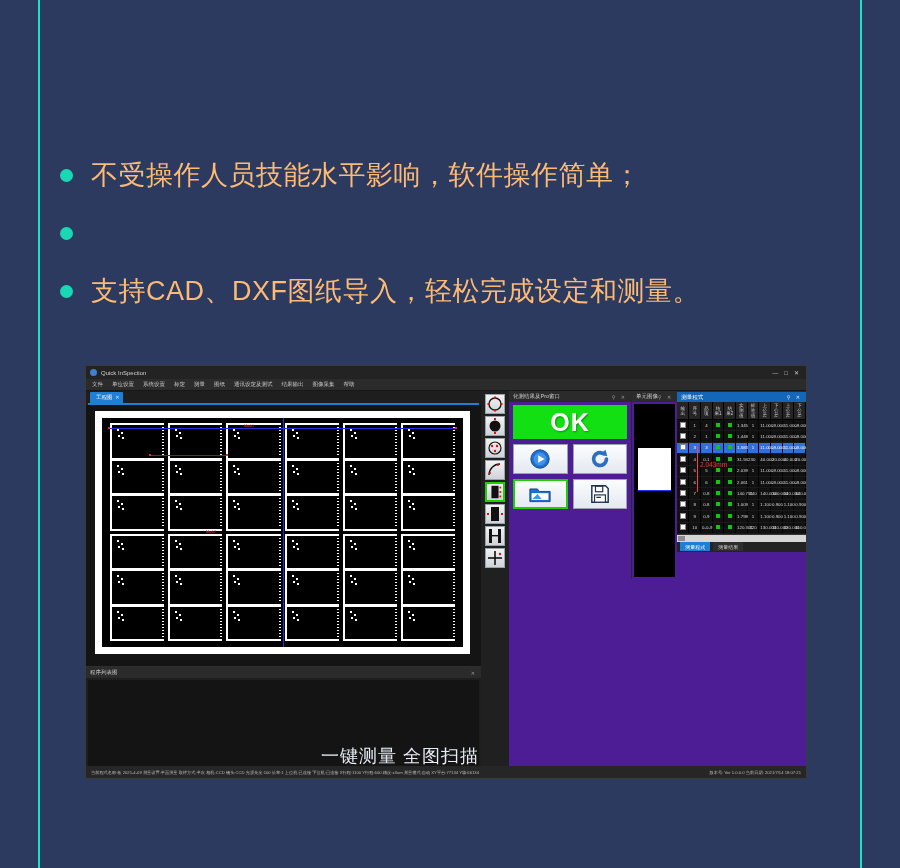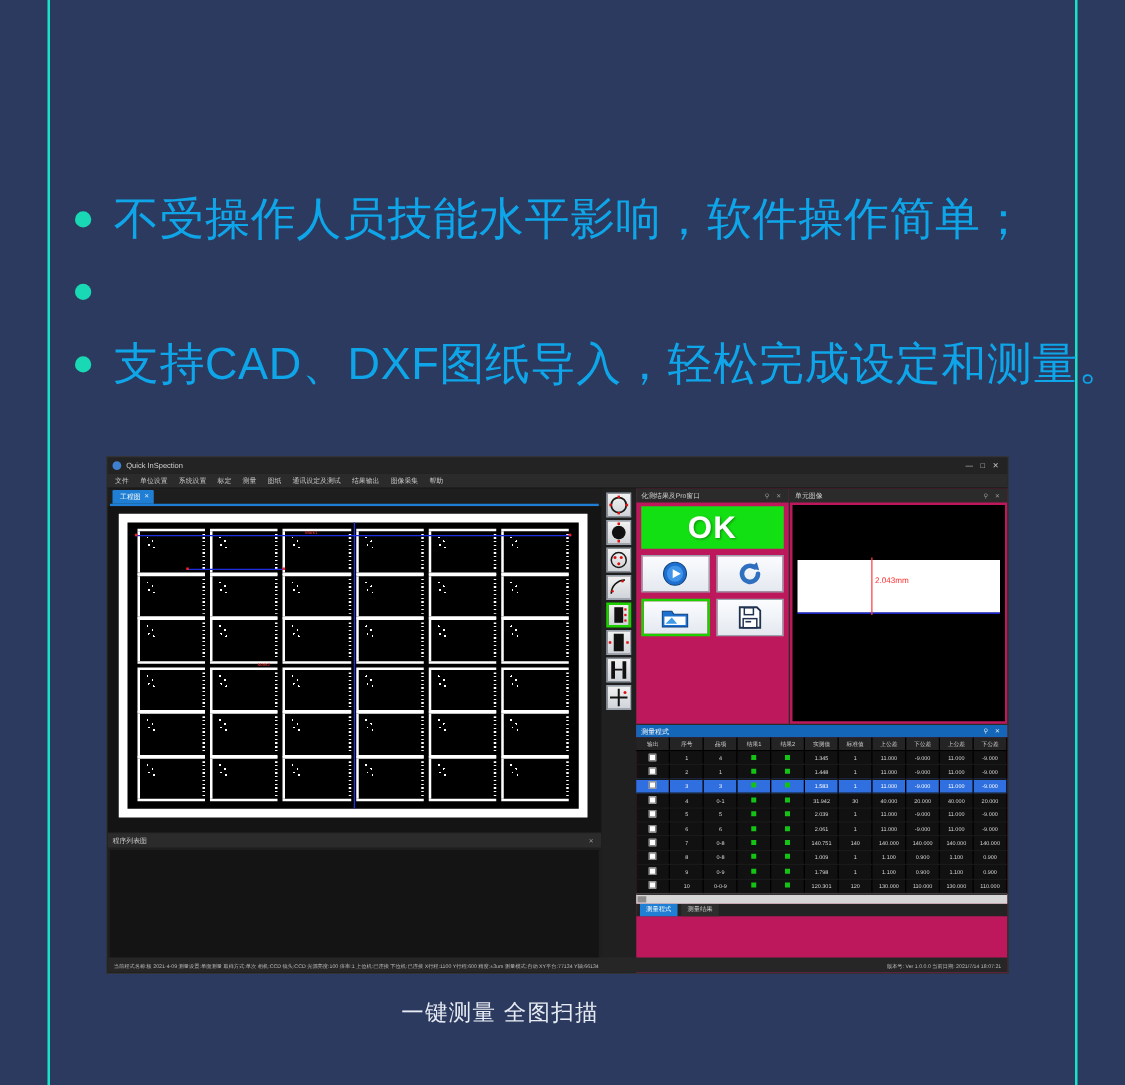--- a/index.html
+++ b/index.html
@@ -21,21 +21,21 @@
   .rule.right{background:linear-gradient(270deg,rgba(190,200,215,0) 0%,#aab3c4 45%,#d2d8e2 100%);}
   .title{
     color:#1fe0bd;font-size:33px;font-weight:bold;letter-spacing:2px;
     text-shadow:0 2px 5px rgba(0,0,0,.45);white-space:nowrap;
   }
 
   
   .bullets{position:absolute;top:146px;left:60px;width:790px;}
   .bullet-row{display:flex;align-items:center;height:58px;}
   .dot{width:13px;height:13px;border-radius:50%;background:#19d9b4;margin-right:18px;flex:0 0 auto;}
-  .bullet-text{color:#0ea5e9;font-size:36px;letter-spacing:.5px;white-space:nowrap;text-align:right;}
+  .bullet-text{color:#fdba74;font-size:27px;letter-spacing:.5px;white-space:nowrap;text-align:right;}
 
   
   .app{position:absolute;left:85px;top:365px;width:720px;height:412px;background:#1b1b1b;border:1px solid #3a3a3a;overflow:hidden;}
   .titlebar{height:13px;background:#232323;display:flex;align-items:center;padding:0 4px;}
   .tb-logo{width:7px;height:7px;border-radius:50%;background:#3f7fd0;margin-right:4px;}
   .tb-title{color:#cfcfcf;font-size:6px;}
   .tb-btns{margin-left:auto;display:flex;gap:6px;padding-right:3px;}
   .tb-btn{color:#c9c9c9;font-size:6px;line-height:6px;}
   .menubar{height:11px;background:#2b2b2b;display:flex;align-items:center;gap:9px;padding:0 6px;border-bottom:1px solid #171717;}
   .menu-item{color:#c7c7c7;font-size:5.5px;white-space:nowrap;}
@@ -68,21 +68,21 @@
   .bottom-left{height:112px;background:#1e1e1e;border-top:1px solid #2e2e2e;display:flex;flex-direction:column;}
   .panel-head{height:11px;background:#2b2b2b;display:flex;align-items:center;padding:0 4px;}
   .panel-head .ttl{color:#cfcfcf;font-size:5.5px;}
   .panel-head .acts{margin-left:auto;color:#9a9a9a;font-size:5px;letter-spacing:2px;}
   .panel-body{flex:1;background:#141414;margin:2px;}
 
   .toolcol{width:28px;background:#202020;display:flex;flex-direction:column;align-items:center;padding-top:3px;gap:2px;}
   .tool{width:20px;height:20px;background:linear-gradient(180deg,#f2f2f2,#cfd3d8);border:1px solid #9aa3ad;position:relative;box-sizing:border-box;}
   .tool.sel{border:2px solid #1fd000;}
 
-  .right-col{flex:1;display:flex;flex-direction:column;background:#be185d;}
+  .right-col{flex:1;display:flex;background:#4c1d95;}
   .right-top{display:flex;height:188px;}
   .result-panel{width:122px;display:flex;flex-direction:column;border-right:1px solid #2a2a2a;}
   .ok-banner{margin:3px 4px 0 4px;height:34px;background:#13e013;display:flex;align-items:center;justify-content:center;}
   .ok-text{color:#fff;font-size:25px;font-weight:bold;letter-spacing:1px;text-shadow:1px 1px 2px rgba(0,0,0,.35);}
   .btn-grid{display:grid;grid-template-columns:1fr 1fr;gap:5px;padding:5px 4px;}
   .sqbtn{height:30px;background:linear-gradient(180deg,#fbfcfe,#e4e9f0);border:1px solid #9aa3ad;display:flex;align-items:center;justify-content:center;box-sizing:border-box;}
   .sqbtn.sel{border:2px solid #1fd000;}
   .img-panel{flex:1;display:flex;flex-direction:column;}
   .img-black{flex:1;margin:2px;background:#000;position:relative;}
   .img-white{position:absolute;left:4px;right:4px;top:44px;height:42px;background:#fff;}
@@ -103,21 +103,21 @@
   .hscroll{height:7px;background:#d6d6d6;border-top:1px solid #333;position:relative;}
   .hscroll .thumb{position:absolute;left:1px;top:1px;width:7px;height:5px;background:#8c8c8c;}
   .foot-tabs{height:10px;background:#232323;display:flex;align-items:center;gap:3px;padding-left:3px;}
   .ftab{font-size:5px;padding:1.5px 5px;color:#cfcfcf;background:#2e2e2e;}
   .ftab.act{background:#1f7fd4;color:#fff;}
 
   .statusbar{position:absolute;left:0;right:0;bottom:0;height:12px;background:#262626;display:flex;align-items:center;padding:0 5px;}
   .status-left{color:#b9b9b9;font-size:4.2px;white-space:nowrap;overflow:hidden;}
   .status-right{margin-left:auto;color:#b9b9b9;font-size:4.2px;white-space:nowrap;padding-left:8px;}
 
-  .caption{position:absolute;left:0;top:798px;width:800px;text-align:center;color:#e7ebf3;font-size:18px;letter-spacing:1px;}
+  .caption{position:absolute;left:0;top:744px;width:800px;text-align:center;color:#e7ebf3;font-size:18px;letter-spacing:1px;}
 </style>
 </head>
 <body>
 
 <div class="page">
   <div class="edge-line edge-left"></div>
   <div class="edge-line edge-right"></div>
 
 
   <div class="bullets">

